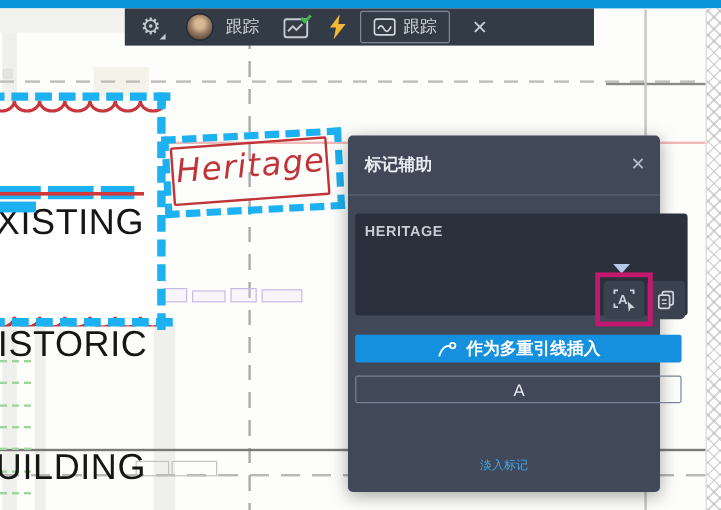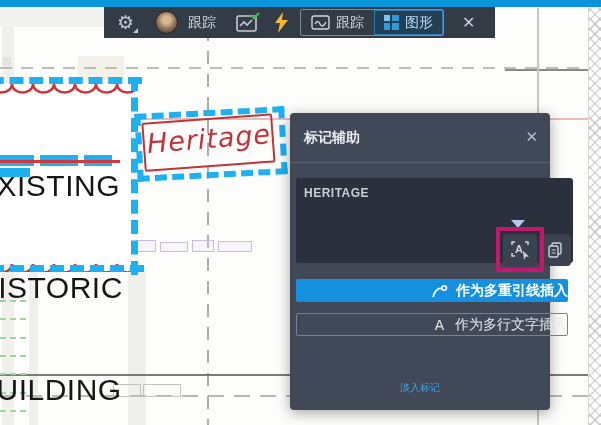--- a/index.html
+++ b/index.html
@@ -77,21 +77,21 @@
   .icon-btn{position:absolute;width:34px;height:32px;background:#3a4250;border-radius:4px;
     display:flex;align-items:center;justify-content:center;cursor:pointer;}
   .magenta-rect{position:absolute;left:206px;top:114px;width:48px;height:45px;
     border:4px solid #c2196e;z-index:6;pointer-events:none;}
   .tooltip{position:absolute;left:93px;top:79px;width:146px;height:28px;background:#b7c7e9;
     border-radius:3px;color:#272c38;font-size:13px;display:flex;align-items:center;
     justify-content:center;z-index:5;}
   .tooltip-arrow{position:absolute;left:221px;top:107px;width:0;height:0;z-index:5;
     border-left:7px solid transparent;border-right:7px solid transparent;border-top:8px solid #b7c7e9;}
   .p-btn{position:absolute;left:6px;width:272px;height:23px;display:flex;align-items:center;
-    justify-content:flex-end;gap:8px;font-size:14px;border-radius:2px;cursor:pointer;}
+    justify-content:center;gap:8px;font-size:14px;border-radius:2px;cursor:pointer;}
   .p-btn.primary{background:#1590de;color:#fff;font-weight:bold;}
   .p-btn.ghost{border:1px solid #788296;color:#e6e9ee;background:transparent;}
   .fade-link{position:absolute;left:0;top:268px;width:100%;text-align:center;font-size:10px;
     color:#3da8ec;cursor:pointer;}
 
   svg{display:block;}
 </style>
 </head>
 <body>
 
@@ -187,29 +187,20 @@
     </div>
 
     <div class="seg">
       <div class="seg-item">
         <svg width="19" height="15" viewBox="0 0 19 15">
           <rect x="1" y="1" width="17" height="13" rx="2" fill="none" stroke="#d2d7dd" stroke-width="1.4"></rect>
           <path d="M4,9 q2.5,-5 5,0 q2.5,5 6,-2" fill="none" stroke="#d2d7dd" stroke-width="1.4"></path>
         </svg>
         <span>跟踪</span>
       </div>
-      <div class="seg-item active">
-        <svg width="15" height="15" viewBox="0 0 15 15">
-          <rect x="0" y="0" width="6" height="6" fill="#7cc3ef"></rect>
-          <rect x="8" y="0" width="7" height="6" fill="#2f9ce0"></rect>
-          <rect x="0" y="8" width="6" height="7" fill="#2f9ce0"></rect>
-          <rect x="8" y="8" width="7" height="7" fill="#2f9ce0"></rect>
-        </svg>
-        <span>图形</span>
-      </div>
     </div>
 
     <div class="tb-close">✕</div>
   </div>
 
   <div class="abs hatch-col"></div>
 
   <div class="abs panel">
     <div class="panel-header">
       <div class="panel-title">标记辅助</div>
@@ -243,20 +234,19 @@
         <path d="M2,14 C4,7 8,4 12,6" fill="none" stroke="#fff" stroke-width="1.6"></path>
         <circle cx="13.2" cy="5" r="2.3" fill="none" stroke="#fff" stroke-width="1.5"></circle>
       </svg>
       <span>作为多重引线插入</span>
     </div>
 
     <div class="p-btn ghost" style="top:200px;">
       <svg width="15" height="14" viewBox="0 0 15 14">
         <text x="7.5" y="12" font-size="14" fill="#e6e9ee" text-anchor="middle" font-family="Liberation Sans, sans-serif">A</text>
       </svg>
-      <span>作为多行文字插入</span>
     </div>
 
 
     <div class="fade-link">淡入标记</div>
   </div>
 
 </div>
 
 </body></html>

